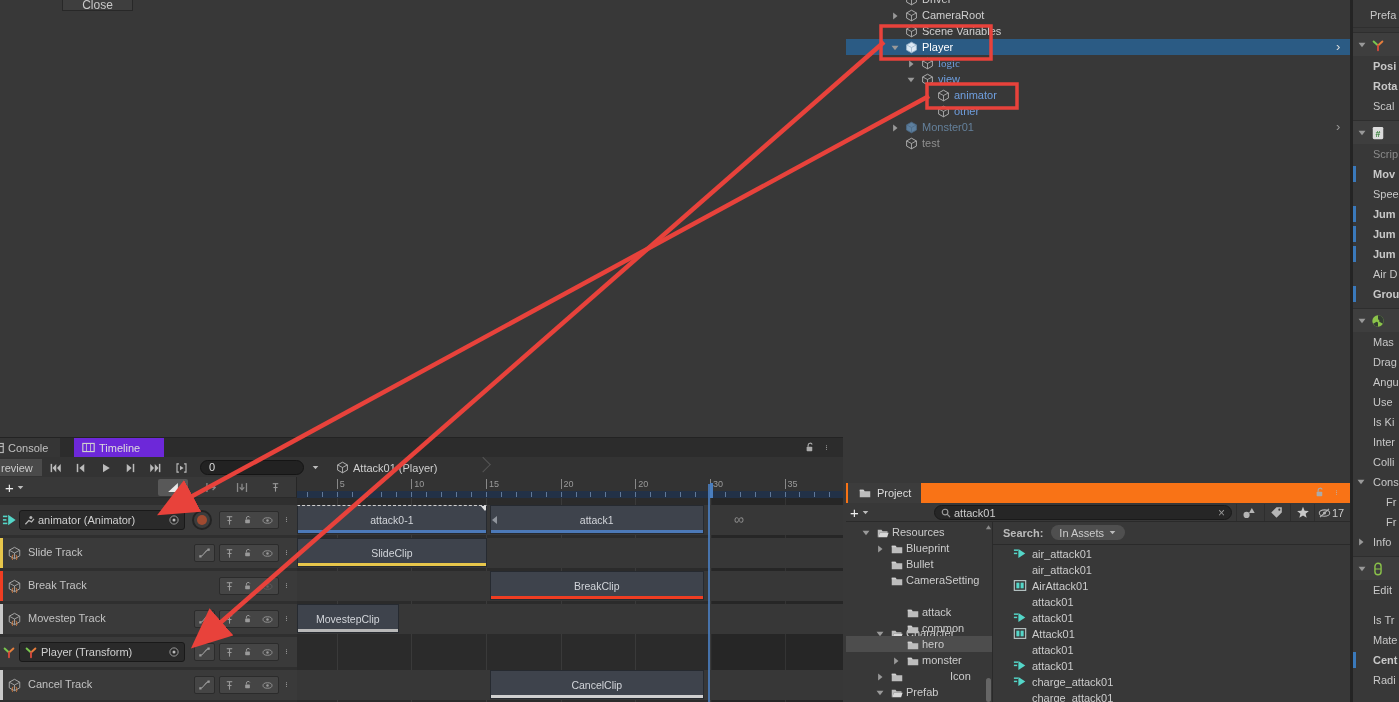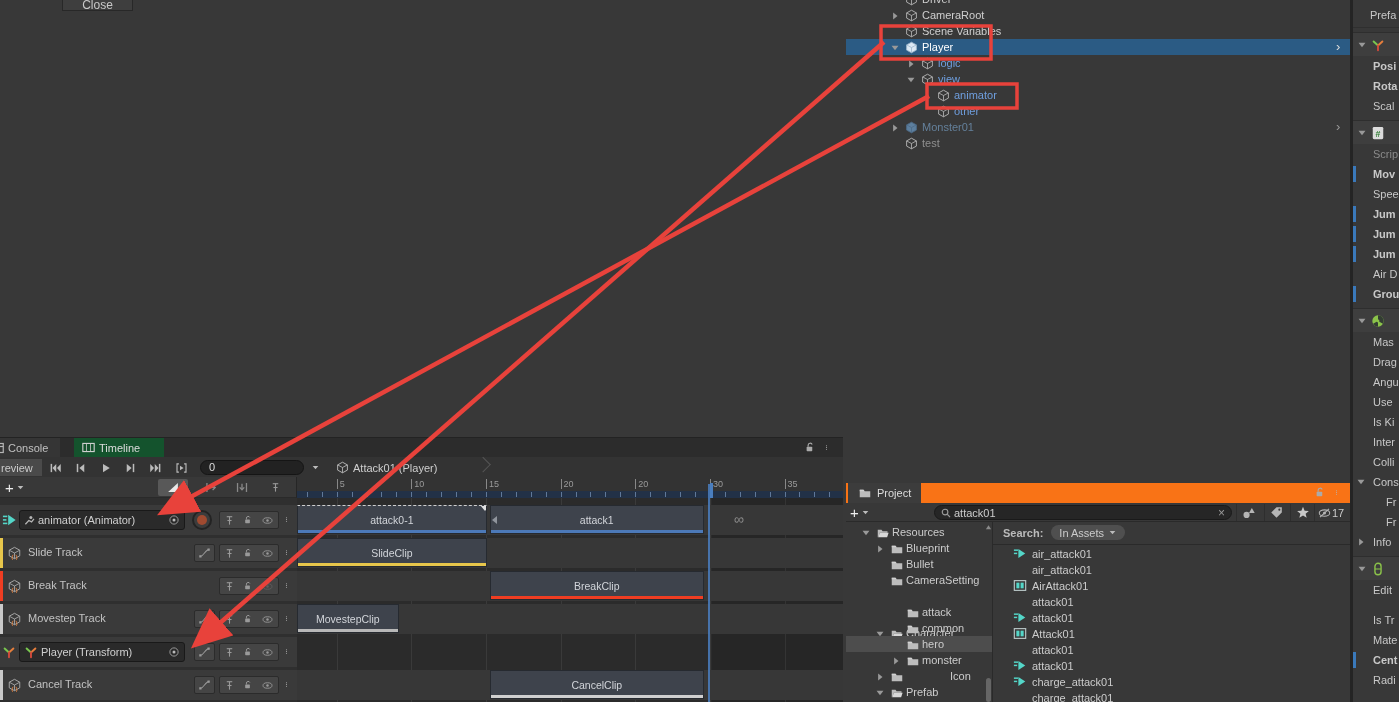--- a/index.html
+++ b/index.html
@@ -10,21 +10,21 @@
   svg { display:block; }
   .icon { display:inline-flex; align-items:center; justify-content:center; flex:0 0 auto; }
 
   
   #close-btn { position:absolute; left:62px; top:-13px; width:71px; height:24px; background:#3e3e3e; border:1px solid #282828; color:#c8c8c8; text-align:center; line-height:34px; font-size:12px; }
 
   
   #timeline { position:absolute; left:0; top:437px; width:843px; height:265px; background:#383838; border-top:1px solid #232323; }
   .tl-tabbar { position:absolute; left:0; top:0; width:843px; height:19px; background:#2c2c2c; }
   .tab { position:absolute; top:0; height:19px; display:flex; align-items:center; gap:4px; padding:0 8px; color:#c0c0c0; background:#353535; }
-  .tab.active { background:#14532d; color:#dddddd;align-items:center; }
+  .tab.active { background:#6d28d9; color:#dddddd;align-items:center; }
   .tl-transport { position:absolute; left:0; top:19px; width:843px; height:21px; background:#333333; border-bottom:1px solid #2a2a2a; }
   #preview-btn { position:absolute; left:0; top:2px; width:42px; height:17px; background:#4a4a4a; color:#ccc; display:flex; align-items:center; padding-left:1px; }
   .tr-btn { position:absolute; top:2px; width:23px; height:17px; display:flex; align-items:center; justify-content:center; }
   #frame-field { position:absolute; left:200px; top:3px; width:104px; height:15px; background:#222; border:1px solid #151515; border-radius:8px; color:#ddd; padding-left:8px; line-height:13px; }
   #frame-dropdown { position:absolute; left:306px; top:2px; width:18px; height:17px; display:flex; align-items:center; justify-content:center; }
   #tl-breadcrumb { position:absolute; left:336px; top:2px; height:17px; display:flex; align-items:center; gap:4px; color:#cfcfcf; }
   #bc-chevron { position:absolute; left:138px; top:-2px; width:11px; height:11px; border-top:1px solid #555; border-right:1px solid #555; transform:rotate(45deg) translate(4px,-1px); }
   #tl-gear { position:absolute; left:820px; top:21px; }
   .tl-toolrow { position:absolute; left:0; top:39px; width:297px; height:21px; background:#383838; border-right:1px solid #262626; border-bottom:1px solid #2a2a2a; }
   #add-track-btn { position:absolute; left:5px; top:1px; width:26px; height:18px; color:#ddd; font-size:14px; display:flex; align-items:center; gap:2px; }
@@ -787,21 +787,21 @@
           <svg width="10" height="10" viewBox="0 0 16 16">
             <path d="M5 2.5 L12 8 L5 13.5 Z" fill="#999"></path>
           </svg>
         </span>
         <span class="icon" style="position: absolute; left: 75px; top: 2px;">
           <svg width="13" height="13" viewBox="0 0 16 16">
             <path d="M8 1.5 L14 4.8 V11.2 L8 14.5 L2 11.2 V4.8 Z" fill="none" stroke="#b8b8b8" stroke-width="1.1"></path>
             <path d="M2 4.8 L8 8 L14 4.8 M8 8 V14.5" fill="none" stroke="#b8b8b8" stroke-width="1"></path>
           </svg>
         </span>
-        <span class="h-label tone-prefab" style="left: 92px;">logic</span>
+        <span class="h-label tone-prefab" style="left: 92px; font-family: Liberation Serif, serif;">logic</span>
       </div>
       <div class="h-row" style="top: 71px;">
         <span class="icon" style="position: absolute; left: 60px; top: 4px;">
           <svg width="10" height="10" viewBox="0 0 16 16">
             <path d="M2.5 4.5 H13.5 L8 11.5 Z" fill="#999"></path>
           </svg>
         </span>
         <span class="icon" style="position: absolute; left: 75px; top: 2px;">
           <svg width="13" height="13" viewBox="0 0 16 16">
             <path d="M8 1.5 L14 4.8 V11.2 L8 14.5 L2 11.2 V4.8 Z" fill="none" stroke="#b8b8b8" stroke-width="1.1"></path>

